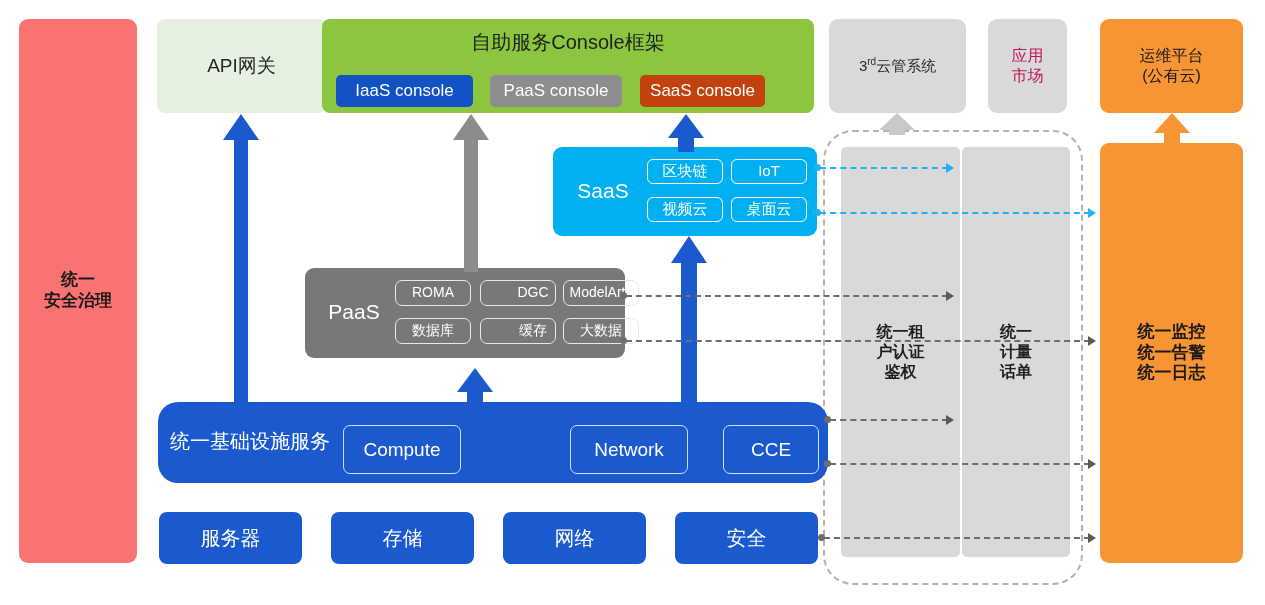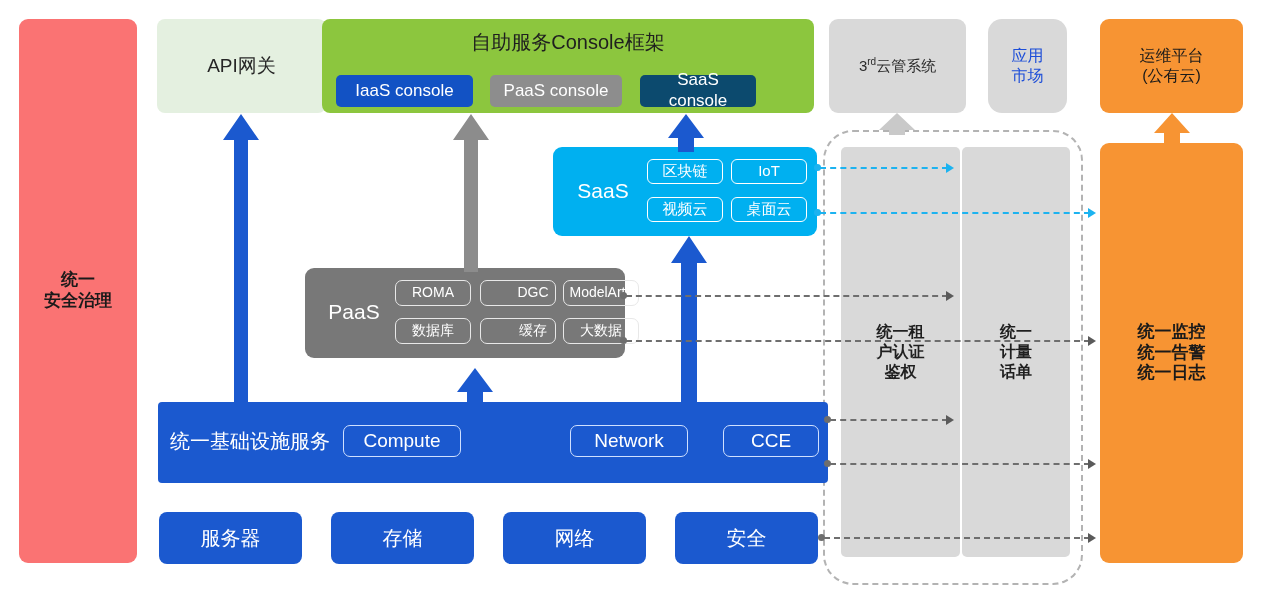--- a/index.html
+++ b/index.html
@@ -69,36 +69,36 @@
     display: flex;
     align-items: center;
     justify-content: center;
     color: #ffffff;
     font-size: 17px;
     box-sizing: border-box;
     padding: 16px 8px;
   }
   .chip-iaas { left: 14px;  width: 137px; background: #1252c4; }
   .chip-paas { left: 168px; width: 132px; background: #8d8d8d; }
-  .chip-saas { left: 318px; width: 116px; background: #0c4a6e; }
+  .chip-saas { left: 318px; width: 125px; background: #c2410c; }
 
   
   .third-party {
     left: 829px; top: 19px; width: 137px; height: 94px;
     background: #d9d9d9;
     border-radius: 9px;
     color: #2b2b2b;
     font-size: 15px;
   }
   .third-party sup { font-size: 10px; vertical-align: super; }
   .app-market {
     left: 988px; top: 19px; width: 79px; height: 94px;
     background: #d9d9d9;
-    border-radius: 14px;
-    color: #1d4ed8;
+    border-radius: 9px;
+    color: #be185d;
     font-size: 16px;
   }
 
   
   .ops-platform {
     left: 1100px; top: 19px; width: 143px; height: 94px;
     background: #f79433;
     border-radius: 9px;
     color: #1a1a1a;
     font-size: 16px;
@@ -172,33 +172,33 @@
   .pc-r1 { top: 12px; }
   .pc-r2 { top: 50px; }
   .pc-c1 { left: 90px;  width: 76px; }
   .pc-c2 { left: 175px; width: 76px; padding-left: 30px; }
   .pc-c3 { left: 258px; width: 76px; }
 
   
   .infra {
     left: 158px; top: 402px; width: 670px; height: 81px;
     background: #1b59cf;
-    border-radius: 4px;
+    border-radius: 20px;
     display: block;
   }
   .infra-label {
     position: absolute;
     left: 12px; top: 27px;
     color: #ffffff;
     font-size: 20px;
   }
   .infra-chip {
     position: absolute;
     top: 23px;
-    height: 32px;
+    height: 49px;
     border: 1.7px solid #cfe0ff;
     border-radius: 7px;
     color: #ffffff;
     font-size: 19px;
     display: flex;
     align-items: center;
     justify-content: center;
     box-sizing: border-box;
   }
   .ic-compute { left: 185px; width: 118px; }

